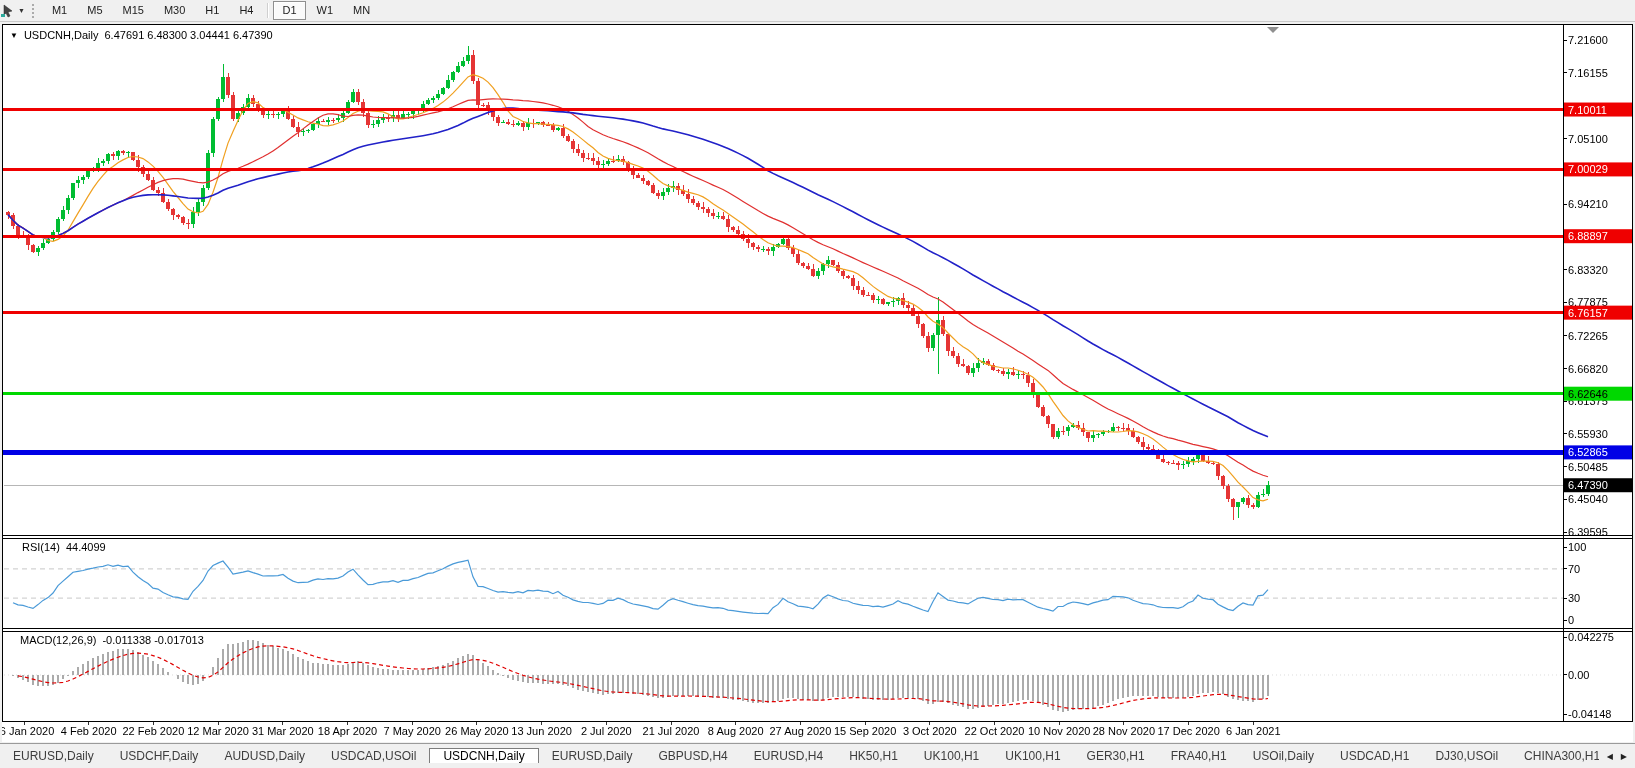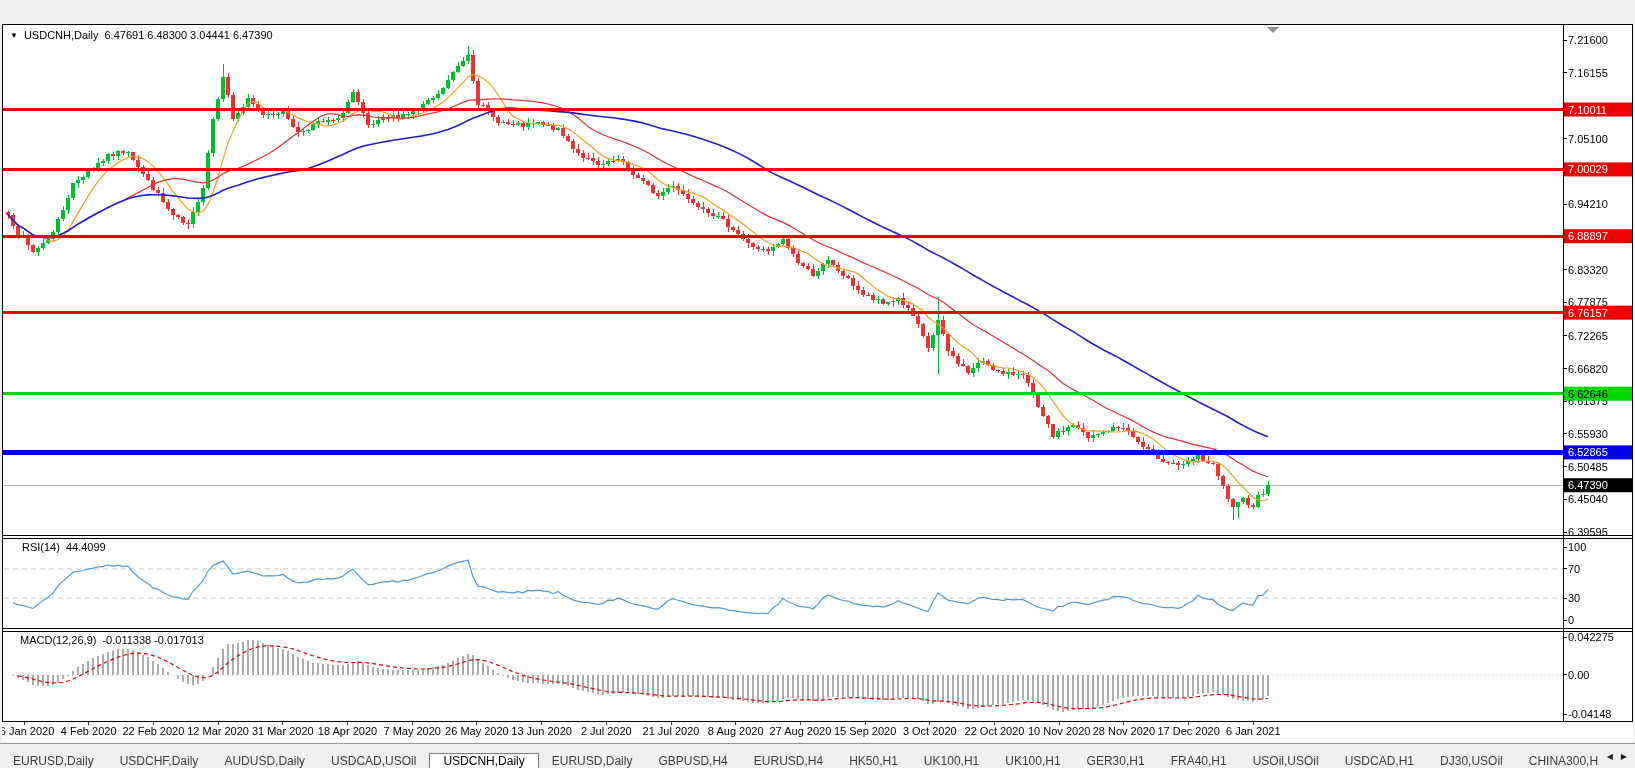--- a/index.html
+++ b/index.html
@@ -20,33 +20,55 @@
   svg text{font-family:"Liberation Sans",sans-serif}
   .overlay{position:absolute;font-size:11px;color:#000;white-space:nowrap;pointer-events:none}
   .chart-title{left:10px;top:29px;display:flex;align-items:center;gap:6px}
   .title-caret{font-size:8px;position:relative;top:0px}
   .rsi-label{left:22px;top:541px}
   .macd-label{left:20px;top:634px}
   .lbl-gap{display:inline-block;width:6px}
   
   .tabs{position:absolute;left:0;top:743px;width:1635px;height:25px;background:#f0f0f0;
         border-top:1px solid #9a9a9a;display:flex;align-items:stretch;font-size:12px;color:#3d3d3d;overflow:hidden}
-  .tabs-list{display:flex;align-items:flex-end;flex:0 1 auto;overflow:hidden}
+  .tabs-list{display:flex;align-items:center;flex:0 1 auto;overflow:hidden}
   .tab{display:flex;align-items:center;padding:0 13px;white-space:nowrap;cursor:default}
   .tab.active{background:#ffffff;border-left:1px solid #7d7d7d;border-right:1px solid #7d7d7d;
               color:#000;margin-top:-1px;border-top:1px solid #7d7d7d}
   .tab-sep{width:1px;height:12px;background:#a8a8a8;align-self:center}
   .tab-scroll{margin-left:auto;display:flex;align-items:center;gap:8px;padding:0 8px;background:#f0f0f0}
   .scroll-arrow{font-size:8px;color:#222;cursor:default}
 </style>
 </head>
 <body>
 
 <div class="app">
 
+  <div class="toolbar">
+    <div class="tool-icon-wrap">
+      <svg width="14" height="14" viewBox="0 0 14 14">
+        <polygon points="3,1 11,7 7,8 9,12 7,13 5,9 3,11" fill="#444" stroke="#222" stroke-width="0.5"></polygon>
+        <rect x="0" y="10" width="4" height="3" fill="#2ca89a"></rect>
+      </svg>
+      <span class="tool-caret">▼</span>
+    </div>
+    <div class="grip"></div>
+    <div id="tf-buttons" style="display:flex;align-items:center">
+        <div class="tf-btn">M1</div>
+        <div class="tf-btn">M5</div>
+        <div class="tf-btn">M15</div>
+        <div class="tf-btn">M30</div>
+        <div class="tf-btn">H1</div>
+        <div class="tf-btn">H4</div>
+        <div class="vsep"></div>
+        <div class="tf-btn active">D1</div>
+        <div class="tf-btn">W1</div>
+        <div class="tf-btn">MN</div>
+      </div>
+  </div>
 
   <svg id="chart-svg" width="1631" height="718" viewBox="0 0 1631 718">
       <rect x="0" y="0" width="1631" height="718" fill="#ffffff"></rect>
       <line x1="2" y1="461.23285165538664" x2="1561" y2="461.23285165538664" stroke="#b6b6b6" stroke-width="1" shape-rendering="crispEdges"></line>
       <line x1="6" y1="187.33820355191773" x2="6" y2="195.17227932416" stroke="#e53535" stroke-width="1" shape-rendering="crispEdges"></line>
       <rect x="4.3" y="188.18950064020532" width="3.4" height="2.399853667459041" fill="#e53535" shape-rendering="crispEdges"></rect>
       <line x1="11" y1="188.88874114111582" x2="11" y2="205.1813414688024" stroke="#e53535" stroke-width="1" shape-rendering="crispEdges"></line>
       <rect x="9.3" y="190.58935430766437" width="3.4" height="11.460309244764204" fill="#e53535" shape-rendering="crispEdges"></rect>
       <line x1="16" y1="200.38998916887766" x2="16" y2="214.84821313910578" stroke="#e53535" stroke-width="1" shape-rendering="crispEdges"></line>
       <rect x="14.3" y="202.04966355242857" width="3.4" height="8.746189033506681" fill="#e53535" shape-rendering="crispEdges"></rect>
@@ -950,21 +972,21 @@
         <div class="tab">HK50,H1</div>
         <span class="tab-sep"></span>
         <div class="tab">UK100,H1</div>
         <span class="tab-sep"></span>
         <div class="tab">UK100,H1</div>
         <span class="tab-sep"></span>
         <div class="tab">GER30,H1</div>
         <span class="tab-sep"></span>
         <div class="tab">FRA40,H1</div>
         <span class="tab-sep"></span>
-        <div class="tab">USOil,USOil</div>
+        <div class="tab">USOil,Daily</div>
         <span class="tab-sep"></span>
         <div class="tab">USDCAD,H1</div>
         <span class="tab-sep"></span>
         <div class="tab">DJ30,USOil</div>
         <span class="tab-sep"></span>
         <div class="tab">CHINA300,H1</div>
         <span class="tab-sep"></span>
       </div>
     <div class="tab-scroll">
       <span class="scroll-arrow" id="scrollL">◀</span>

